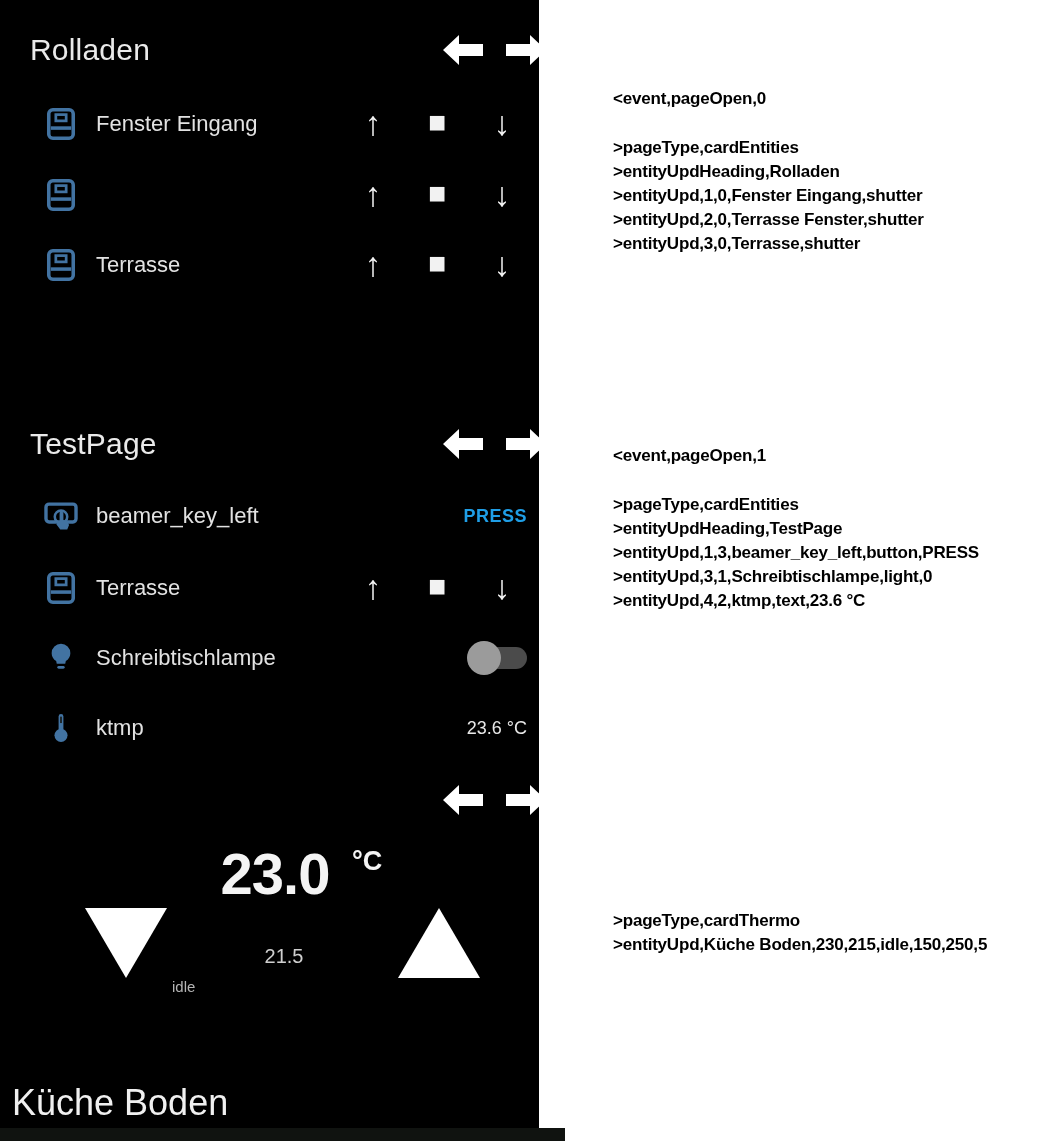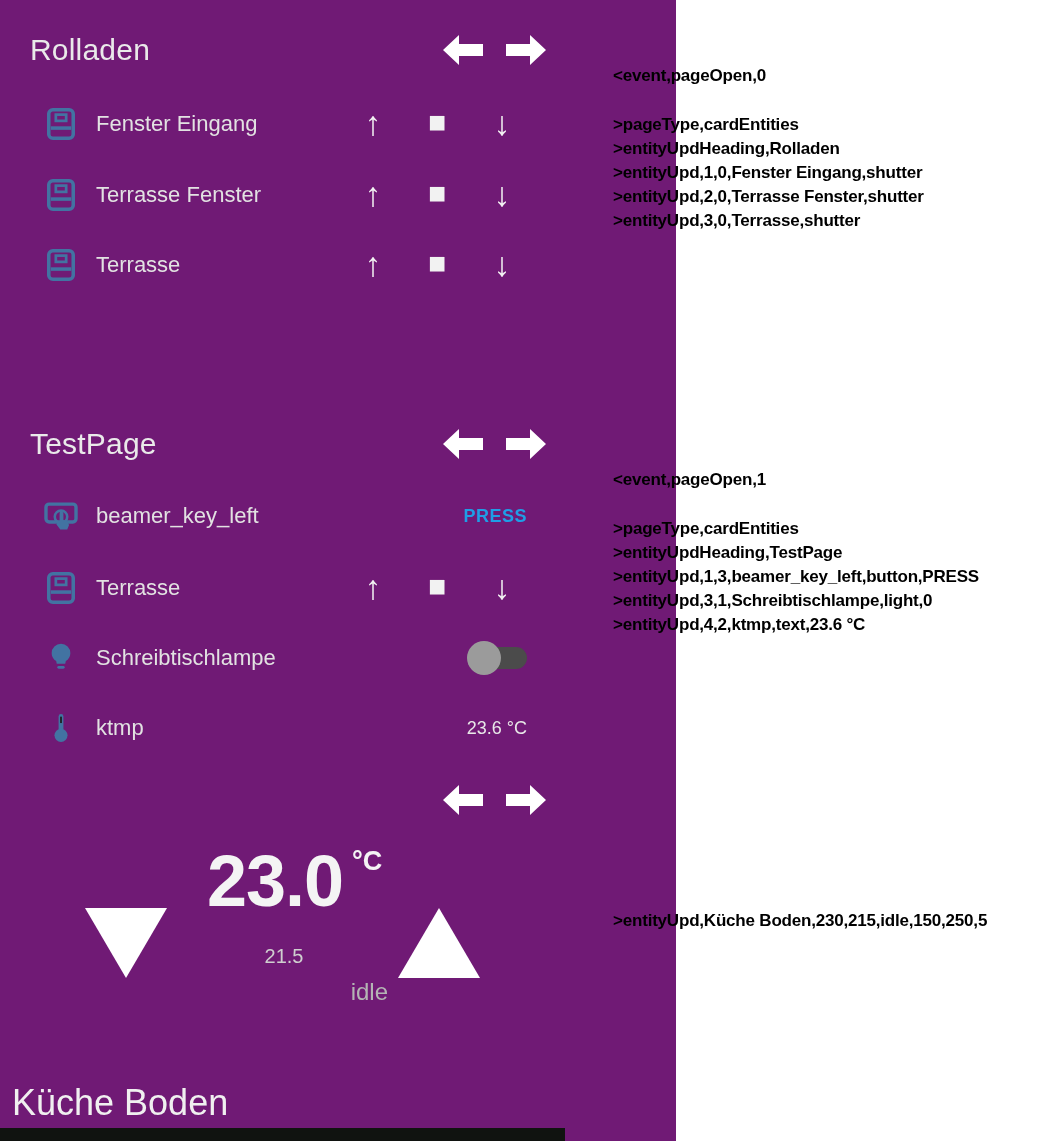--- a/index.html
+++ b/index.html
@@ -1,20 +1,20 @@
 <!DOCTYPE html>
 <html><head>
 <meta charset="utf-8">
 <style>
   html,body{margin:0;padding:0;background:#ffffff;}
   .stage{position:relative;width:1045px;height:1141px;background:#ffffff;
          font-family:"Liberation Sans",sans-serif;overflow:hidden;}
 
   
-  .panel{position:absolute;left:0;top:0;width:676px;height:1141px;background:#701a75;}
+  .panel{position:absolute;left:0;top:0;width:539px;height:1141px;background:#000000;}
   .panel-bottom-edge{position:absolute;left:0;top:1128px;width:565px;height:13px;background:#101310;}
 
   .card-header{position:absolute;left:30px;width:517px;height:44px;}
   .card-title{position:absolute;left:0;top:0;font-size:30px;line-height:44px;color:#eaeaea;
               font-weight:500;letter-spacing:0.2px;}
   .nav-left{position:absolute;right:63px;top:4px;}
   .nav-right{position:absolute;right:0;top:4px;}
   .nav-btn svg{display:block;}
 
   .entity-row{position:absolute;left:30px;width:505px;height:48px;}
@@ -30,36 +30,36 @@
   .entity-value{position:absolute;right:8px;top:0;line-height:48px;font-size:18px;color:#e8e8e8;}
   .press-value{color:#1f9ee6;font-weight:bold;letter-spacing:0.5px;}
 
   .toggle{position:absolute;right:8px;top:13px;width:57px;height:22px;border-radius:11px;
           background:#4b4b4b;cursor:pointer;}
   .toggle-knob{position:absolute;left:-3px;top:-6px;width:34px;height:34px;border-radius:50%;
                background:#9b9b9b;}
 
   
   .temp-big{position:absolute;left:175px;top:843px;width:200px;text-align:center;
-            font-size:72px;line-height:1.08;font-weight:bold;color:#f4f4f4;letter-spacing:-1px;}
+            font-size:58px;line-height:1.08;font-weight:bold;color:#f4f4f4;letter-spacing:-1px;}
   .temp-unit{position:absolute;left:352px;top:846px;font-size:27px;font-weight:bold;color:#f4f4f4;}
   .temp-setpoint{position:absolute;left:180px;top:945px;width:208px;text-align:center;
                  font-size:20px;color:#cfcfcf;}
-  .temp-state{position:absolute;left:180px;top:978px;width:208px;text-align:right;
-              font-size:24px;color:#b4b4b4;}
+  .temp-state{position:absolute;left:172px;top:978px;width:208px;text-align:left;
+              font-size:15px;color:#b4b4b4;}
   .tri-btn{position:absolute;cursor:pointer;}
   .tri-down{left:85px;top:908px;}
   .tri-up{left:398px;top:908px;}
   .thermo-name{position:absolute;left:12px;top:1082px;width:565px;
                font-size:36px;color:#f0f0f0;}
 
   
   .log-block{position:absolute;left:613px;width:420px;color:#000;
              font-size:17px;font-weight:bold;line-height:24px;letter-spacing:-0.2px;}
-  .log-b1{top:64px;} .log-b2{top:468px;} .log-b3{top:884px;}
+  .log-b1{top:87px;} .log-b2{top:444px;} .log-b3{top:884px;}
   .log-lines{margin-top:25px;}
   .log-line{white-space:pre;}
 </style>
 </head>
 <body>
 
 <svg width="0" height="0" style="position:absolute">
   <defs>
     <g id="icon-shutter">
       <rect x="3" y="2" width="18" height="21" rx="3" fill="none" stroke="#4273a2" stroke-width="2.6"></rect>
@@ -114,21 +114,20 @@
       <span class="ctl ctl-stop">■</span>
       <span class="ctl ctl-down">↓</span>
     </div>
 
     <div class="entity-row" style="top:171px">
       <span class="entity-icon">
           <svg viewBox="0 0 24 25">
             <use href="#icon-shutter"></use>
           </svg>
         </span>
-      <span class="entity-label">Terrasse Fenster</span>
       <span class="ctl ctl-up">↑</span>
       <span class="ctl ctl-stop">■</span>
       <span class="ctl ctl-down">↓</span>
     </div>
 
     <div class="entity-row" style="top:241px">
       <span class="entity-icon">
           <svg viewBox="0 0 24 25">
             <use href="#icon-shutter"></use>
           </svg>
@@ -248,17 +247,18 @@
       <div class="log-line">&gt;pageType,cardEntities</div>
       <div class="log-line">&gt;entityUpdHeading,TestPage</div>
       <div class="log-line">&gt;entityUpd,1,3,beamer_key_left,button,PRESS</div>
       <div class="log-line">&gt;entityUpd,3,1,Schreibtischlampe,light,0</div>
       <div class="log-line">&gt;entityUpd,4,2,ktmp,text,23.6 °C</div>
     </div>
   </div>
 
   <div class="log-block log-b3">
     <div class="log-lines">
+      <div class="log-line">&gt;pageType,cardThermo</div>
       <div class="log-line">&gt;entityUpd,Küche Boden,230,215,idle,150,250,5</div>
     </div>
   </div>
 
 </div>
 
 </body></html>

